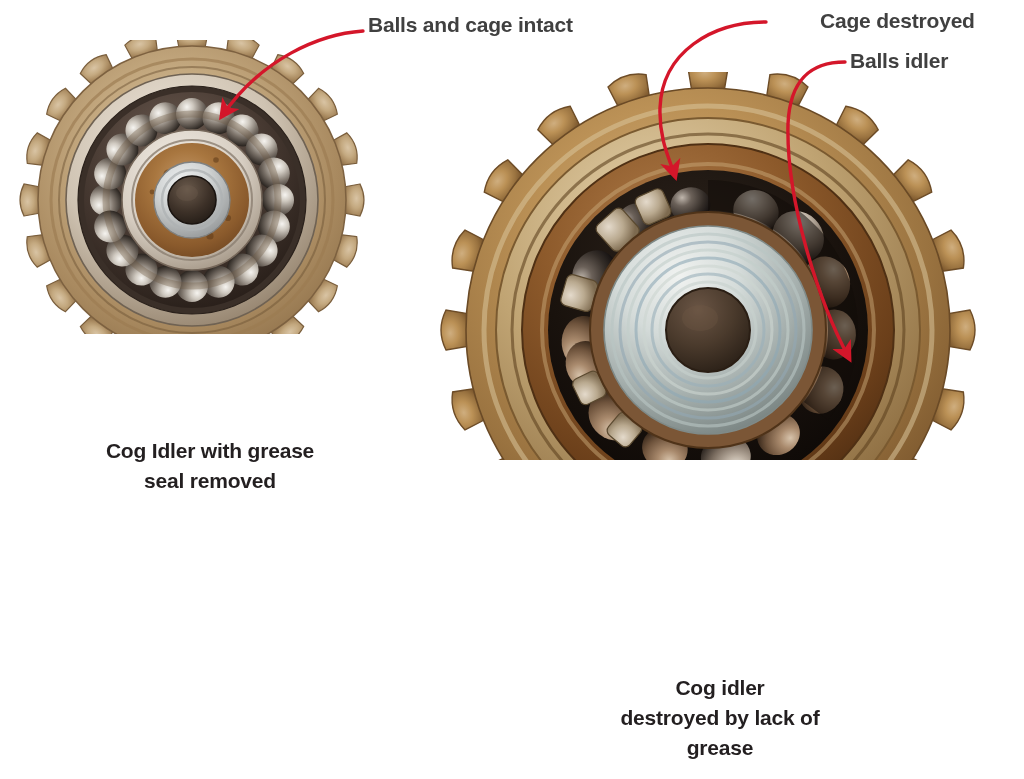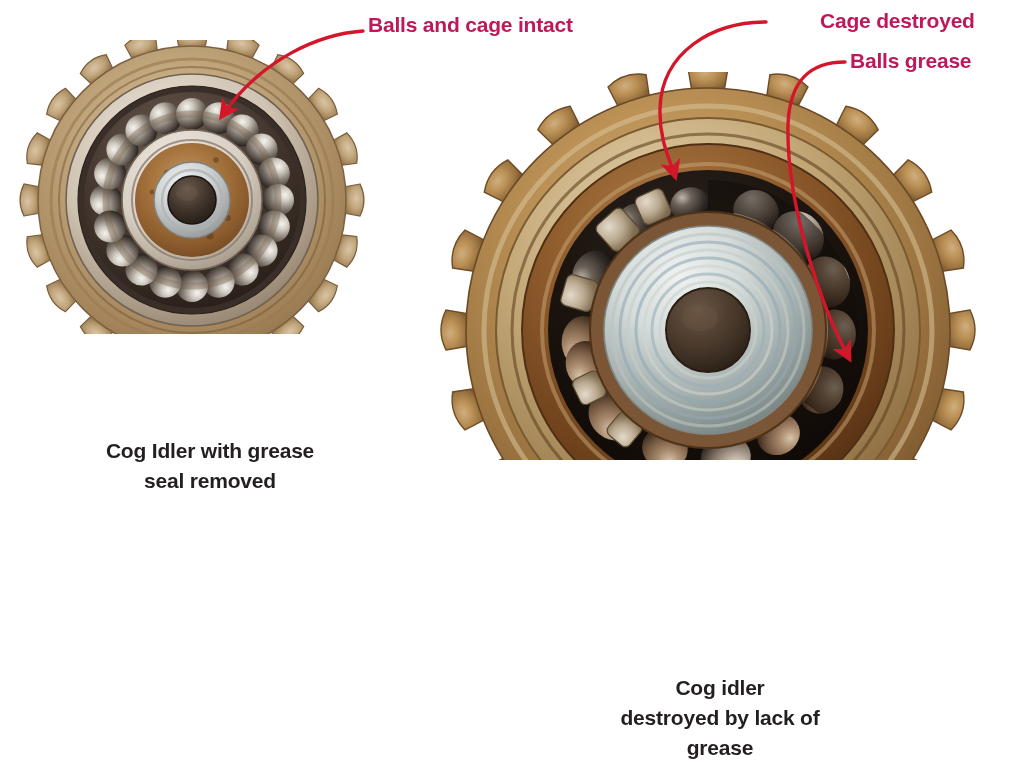--- a/index.html
+++ b/index.html
@@ -50,21 +50,21 @@
     position: absolute;
     left: 0; top: 0;
     width: 1024px;
     height: 779px;
     pointer-events: none;
   }
 
   
   .callout {
     position: absolute;
-    color: #be185d;
+    color: #404040;
     font-weight: bold;
     font-size: 21px;
     letter-spacing: -0.2px;
     white-space: nowrap;
     line-height: 1.05;
   }
   #label-balls-cage-intact { left: 368px; top: 14px; }
   #label-cage-destroyed    { left: 772px; top: 10px; margin-left: 48px; }
   #label-balls-melted      { left: 850px; top: 50px; }
 
@@ -552,21 +552,21 @@
 
     <path d="M 766 22 C 712 22, 662 52, 660 108 C 659 140, 670 160, 675 176" fill="none" stroke="#d4162a" stroke-width="3.4" stroke-linecap="round" marker-end="url(#ah2)"></path>
 
     <path d="M 845 62 C 812 62, 790 78, 788 124 C 786 200, 818 300, 849 358" fill="none" stroke="#d4162a" stroke-width="3.4" stroke-linecap="round" marker-end="url(#ah3)"></path>
   </svg>
 
   <div class="callout" id="label-balls-cage-intact">Balls and cage intact</div>
 
   <div class="callout" id="label-cage-destroyed">Cage destroyed</div>
 
-  <div class="callout" id="label-balls-melted">Balls grease</div>
+  <div class="callout" id="label-balls-melted">Balls idler</div>
 
   <div class="caption" id="caption-left">
     <span class="cap-line">Cog Idler with grease</span>
     <span class="cap-line">seal removed</span>
   </div>
 
   <div class="caption" id="caption-right">
     <span class="cap-line">Cog idler</span>
     <span class="cap-line">destroyed by lack of</span>
     <span class="cap-line">grease</span>

